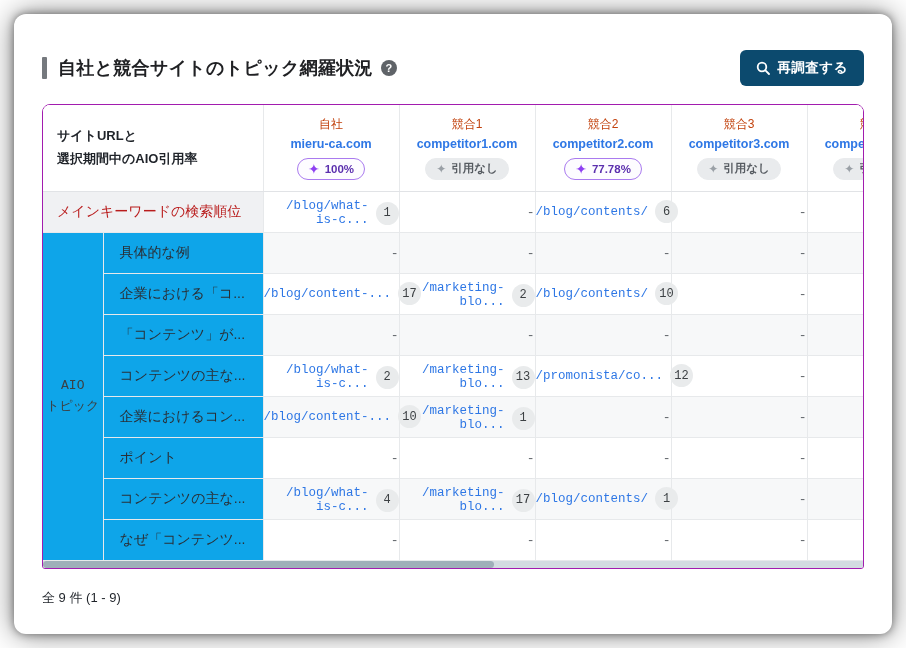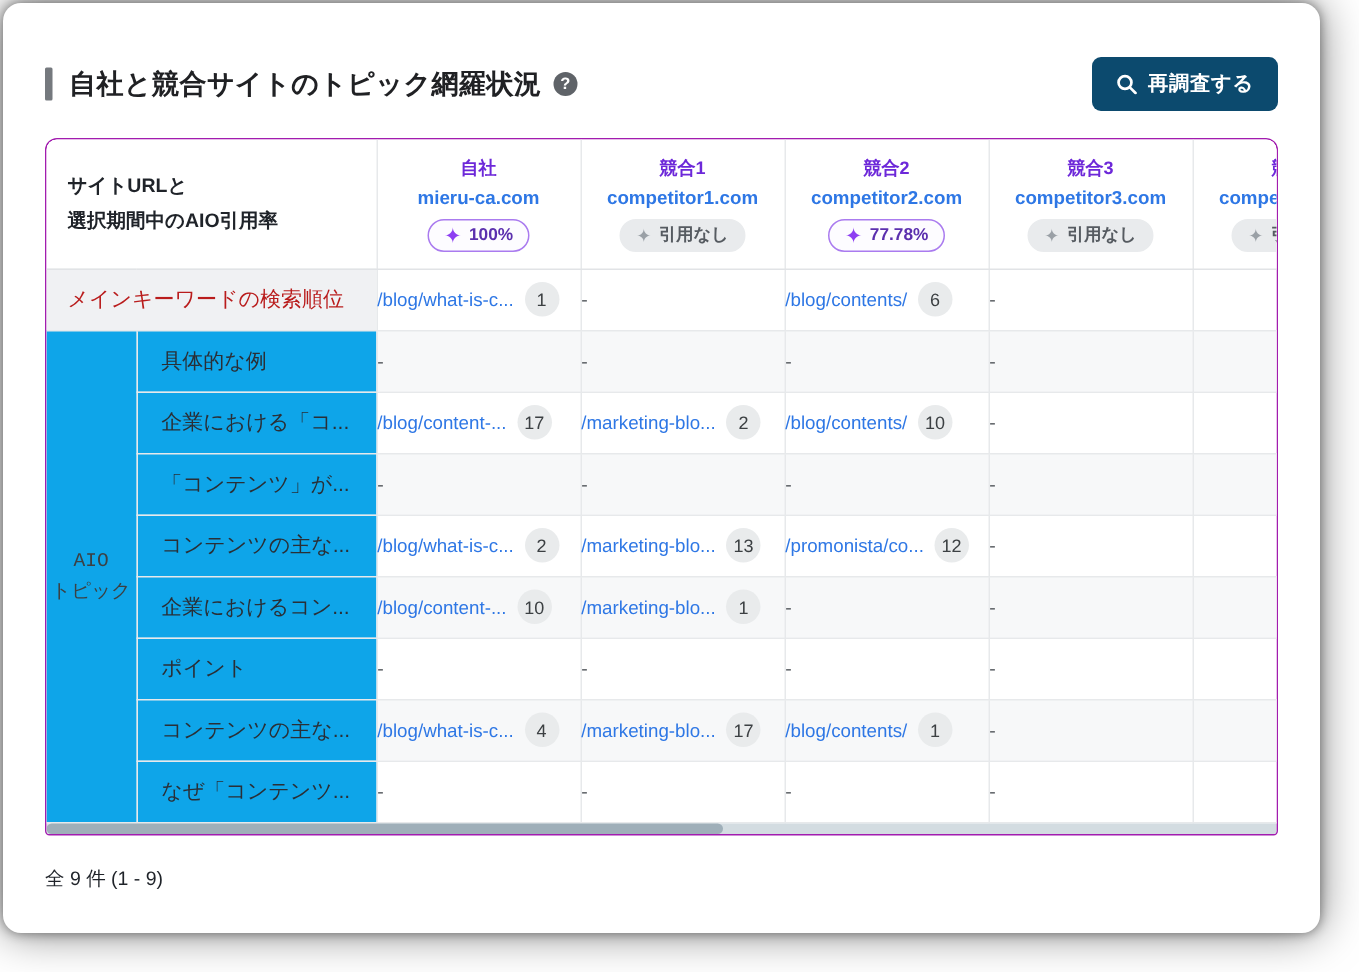--- a/index.html
+++ b/index.html
@@ -1,17 +1,17 @@
 <!DOCTYPE html>
 <html><head>
 <meta charset="utf-8">
 <style>
   * { margin:0; padding:0; box-sizing:border-box; }
   html,body { width:906px; height:648px; background:#ffffff; font-family:"Liberation Sans","DejaVu Sans",sans-serif; }
-  .page { width:906px; height:648px; padding:2px; }
+  .page { width:906px; height:648px; padding:14px; }
   .card {
     width:878px; height:620px; background:#ffffff; border-radius:12px;
     box-shadow:0 0 8px rgba(0,0,0,.45), 0 0 30px rgba(0,0,0,.5);
     padding:36px 28px 24px;
   }
   
   .card-header { display:flex; align-items:center; justify-content:space-between; margin-bottom:18px; }
   .title-wrap { display:flex; align-items:center; }
   .accent { width:5px; height:22px; background:#75797e; border-radius:1px; margin-right:11px; }
   h1 { font-size:18px; color:#202124; font-weight:bold; letter-spacing:.3px; }
@@ -19,34 +19,34 @@
     font-weight:bold; display:inline-flex; align-items:center; justify-content:center; margin-left:8px; }
   .btn { display:inline-flex; align-items:center; gap:7px; background:#0c4a6e; color:#fff; border:none;
     border-radius:6px; padding:9px 16px; font-size:13.5px; font-weight:bold; cursor:pointer;
     font-family:inherit; letter-spacing:.5px; }
   
   .table-clip { border:1px solid #a21caf; border-radius:8px 8px 3px 3px; overflow:hidden; width:822px; }
   table { border-collapse:collapse; table-layout:fixed; width:900px; background:#fff; }
   th, td { border-right:1px solid #e7e9eb; border-bottom:1px solid #e7e9eb; }
   thead th { height:86px; vertical-align:middle; background:#fff; border-bottom:1px solid #e1e3e6; }
   th.corner { text-align:left; padding-left:14px; font-size:13px; font-weight:bold; color:#1f2329; line-height:1.75; }
-  .col-name { font-size:12px; font-weight:bold; color:#6d28d9; margin-bottom:4px; }
+  .col-name { font-size:12px; font-weight:normal; color:#c2410c; margin-bottom:4px; }
   .domain { color:#2e77e5; font-size:12.5px; font-weight:600; text-decoration:none; display:block; margin-bottom:7px; }
   .pill { display:inline-flex; align-items:center; gap:5px; height:22px; padding:0 10px; border-radius:12px;
     font-size:11.5px; font-weight:600; }
   .pill.gray { background:#e9ebed; color:#565b61; border:1px solid #e9ebed; }
   .pill.purple { background:#fdfcff; color:#5b2fae; border:1.5px solid #aa7bef; }
   .pill .spark { font-size:12px; line-height:1; }
   .pill.gray .spark { color:#9aa0a6; }
   .pill.purple .spark { color:#8e3ff2; font-size:14px; }
   td { height:41px; }
   td.row-label { background:#f0f1f3; font-size:14px; color:#b91c1c; padding-left:14px; }
   td.group { background:#0ea5e9; text-align:center; font-size:13px; color:#3c4043; line-height:1.65;font-family:Liberation Mono, monospace; }
   td.topic { padding-left:16px; font-size:14px; color:#2a2f36; background:#0ea5e9; }
-  td.data { text-align:left; }
+  td.data { text-align:right;font-family:Liberation Mono, monospace; }
   tr.striped td.data { background:#f7f8f9; }
   .cellwrap { display:inline-flex; align-items:center; gap:7px; justify-content:center; }
   a.path { color:#2e77e5; font-size:12.5px; text-decoration:none; }
   .count { min-width:23px; height:23px; border-radius:50%; background:#e9ebec; color:#3c4043; font-size:12px;
     display:inline-flex; align-items:center; justify-content:center; padding:0 4px; }
   .dash { color:#5f6368; font-size:13px; }
   
   .hscroll { height:7px; background:#d3dce1; position:relative; }
   .hscroll .thumb { position:absolute; left:0; top:0; height:7px; width:55%; background:#9fafb9; border-radius:4px; }
   

